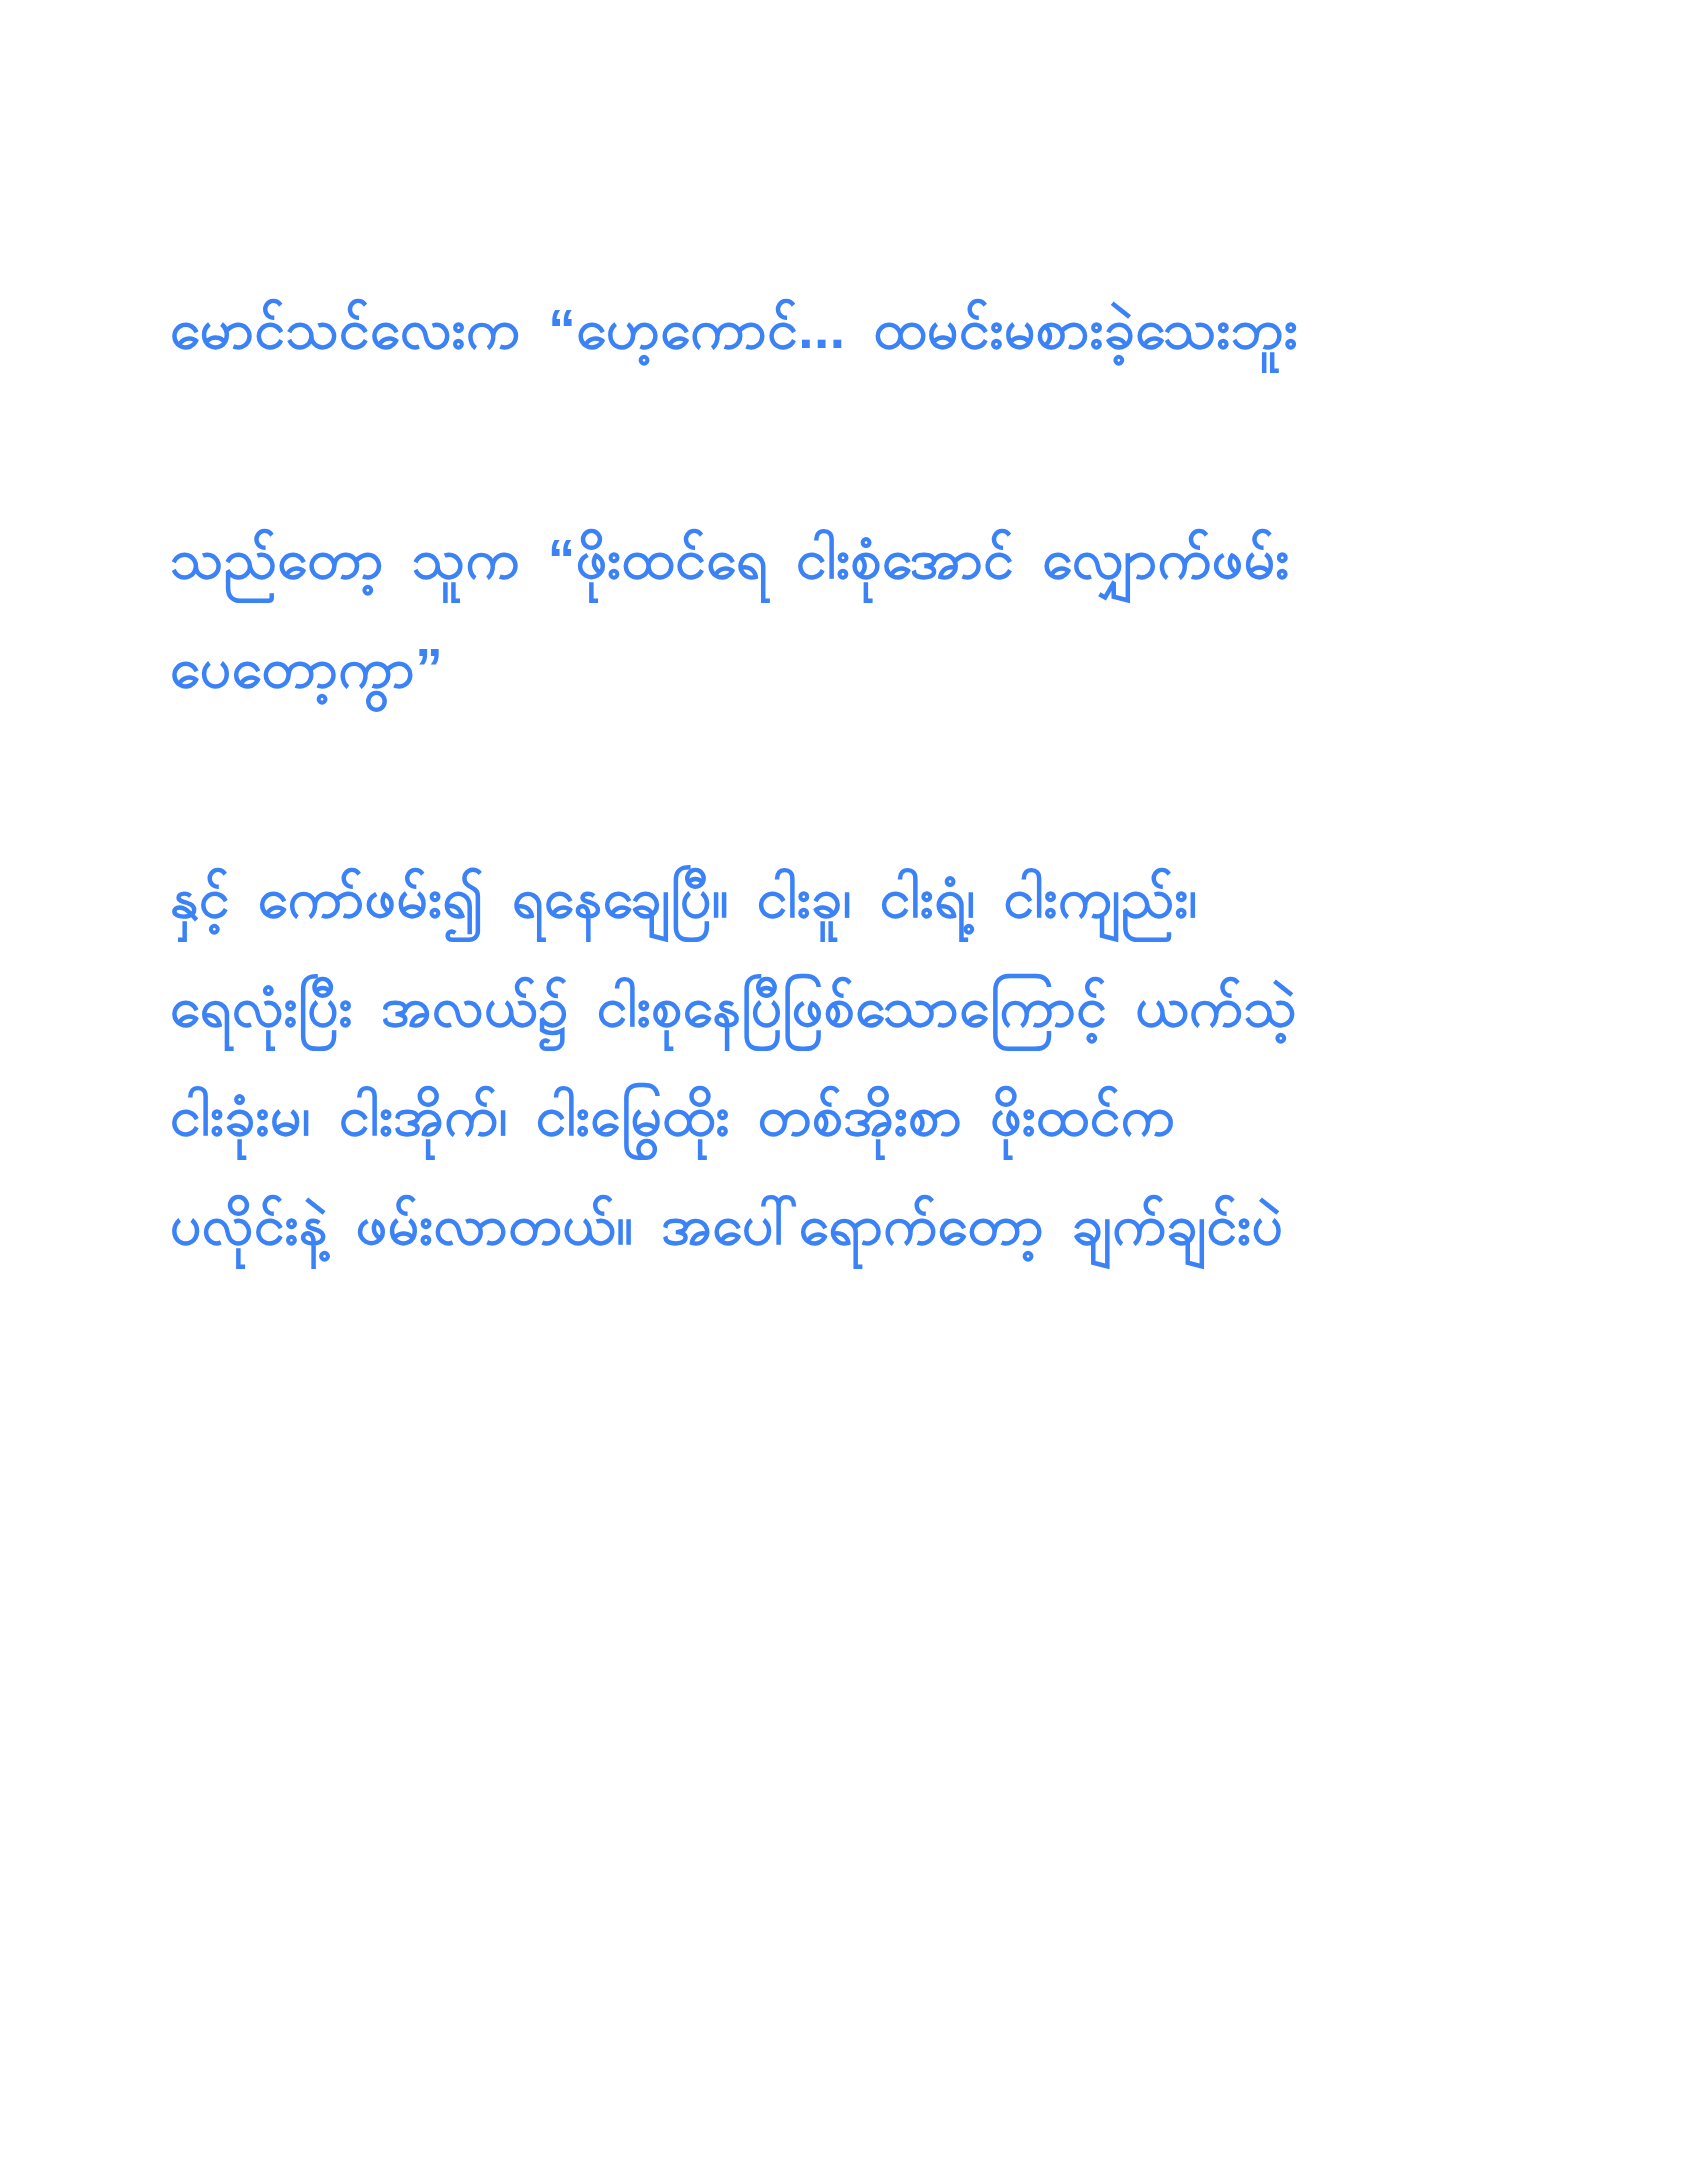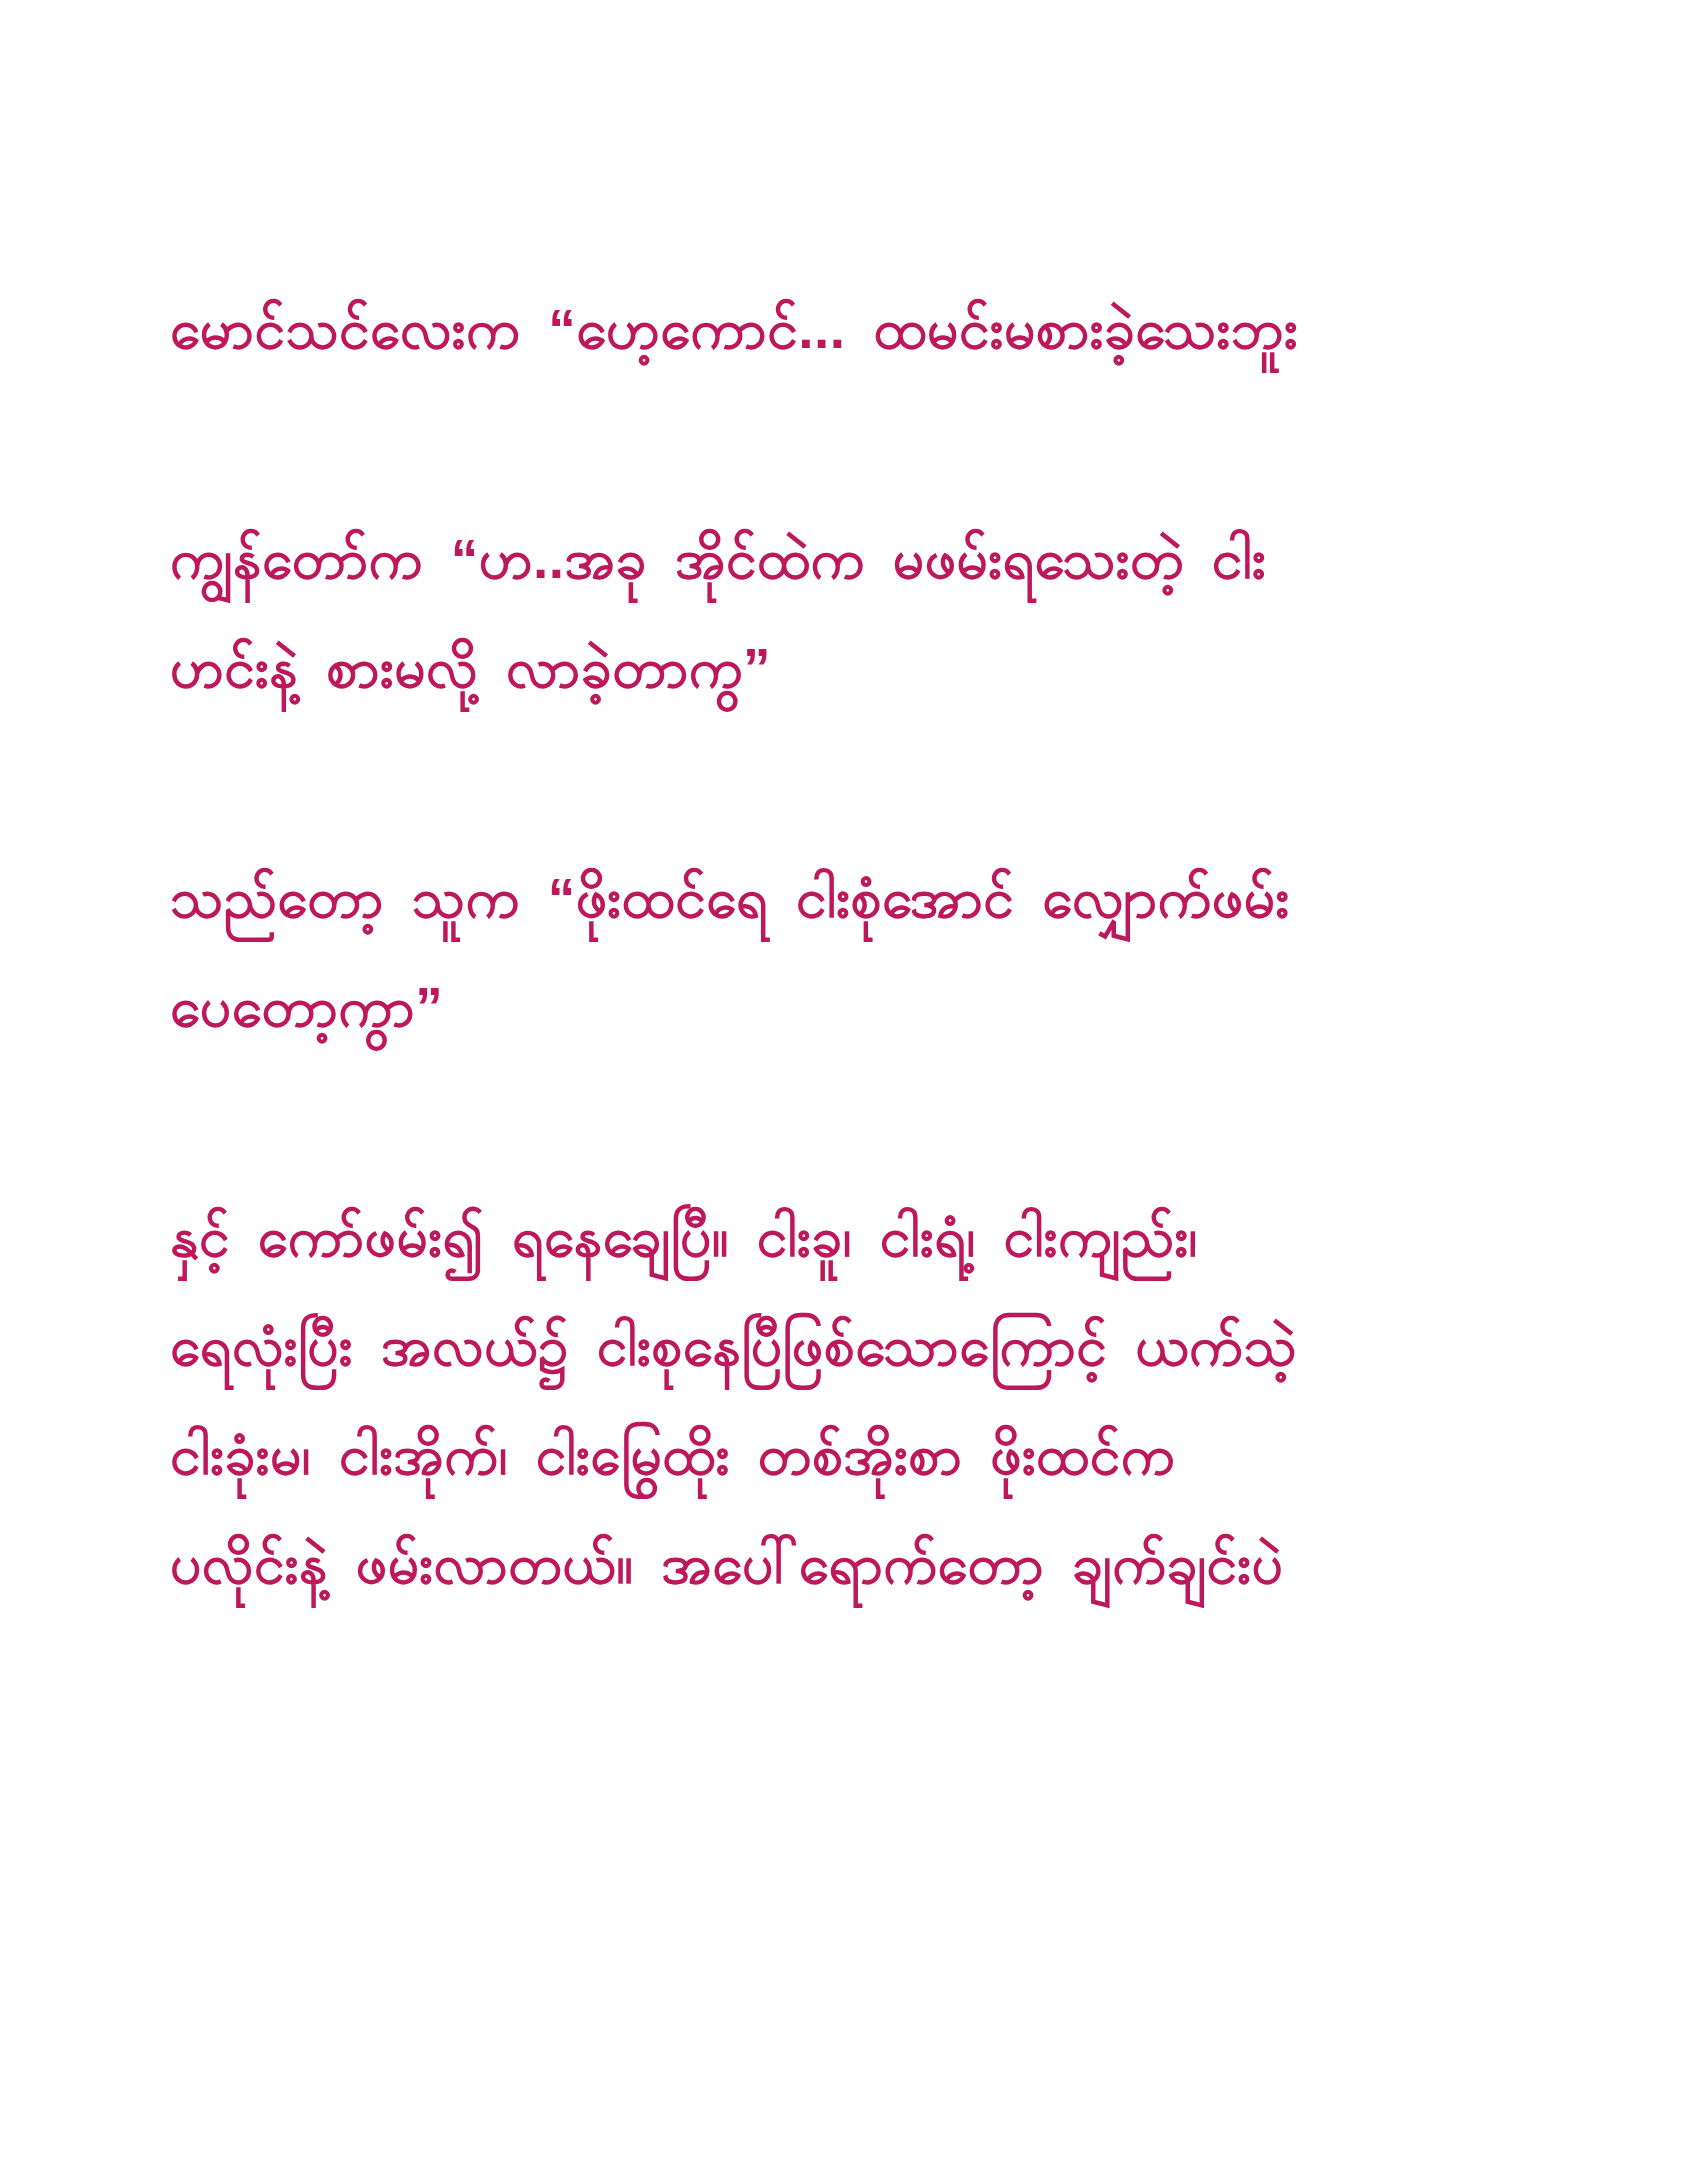--- a/index.html
+++ b/index.html
@@ -29,30 +29,26 @@
   }
   .line {
     display: block;
     white-space: nowrap;
   }
 </style>
 </head>
 <body style="background-color: rgb(255, 255, 255);">
 
 <main class="page">
-  <section class="text-block" lang="my" style="color: #be185d;">
+  <section class="text-block" lang="my" style="color: #3b82f6;">
 
     <p class="para">
       <span class="line">မောင်သင်လေးက “ဟေ့ကောင်... ထမင်းမစားခဲ့သေးဘူး</span>
     </p>
 
-    <p class="para">
-      <span class="line">ကျွန်တော်က “ဟ..အခု အိုင်ထဲက မဖမ်းရသေးတဲ့ ငါး</span>
-      <span class="line">ဟင်းနဲ့ စားမလို့ လာခဲ့တာကွ”</span>
-    </p>
 
     <p class="para">
       <span class="line">သည်တော့ သူက “ဖိုးထင်ရေ ငါးစုံအောင် လျှောက်ဖမ်း</span>
       <span class="line">ပေတော့ကွာ”</span>
     </p>
 
     <p class="para">
       <span class="line">နှင့် ကော်ဖမ်း၍ ရနေချေပြီ။ ငါးခူ၊ ငါးရံ့၊ ငါးကျည်း၊</span>
       <span class="line">ရေလုံးပြီး အလယ်၌ ငါးစုနေပြီဖြစ်သောကြောင့် ယက်သဲ့</span>
       <span class="line">ငါးခုံးမ၊ ငါးအိုက်၊ ငါးမြွေထိုး တစ်အိုးစာ ဖိုးထင်က</span>

